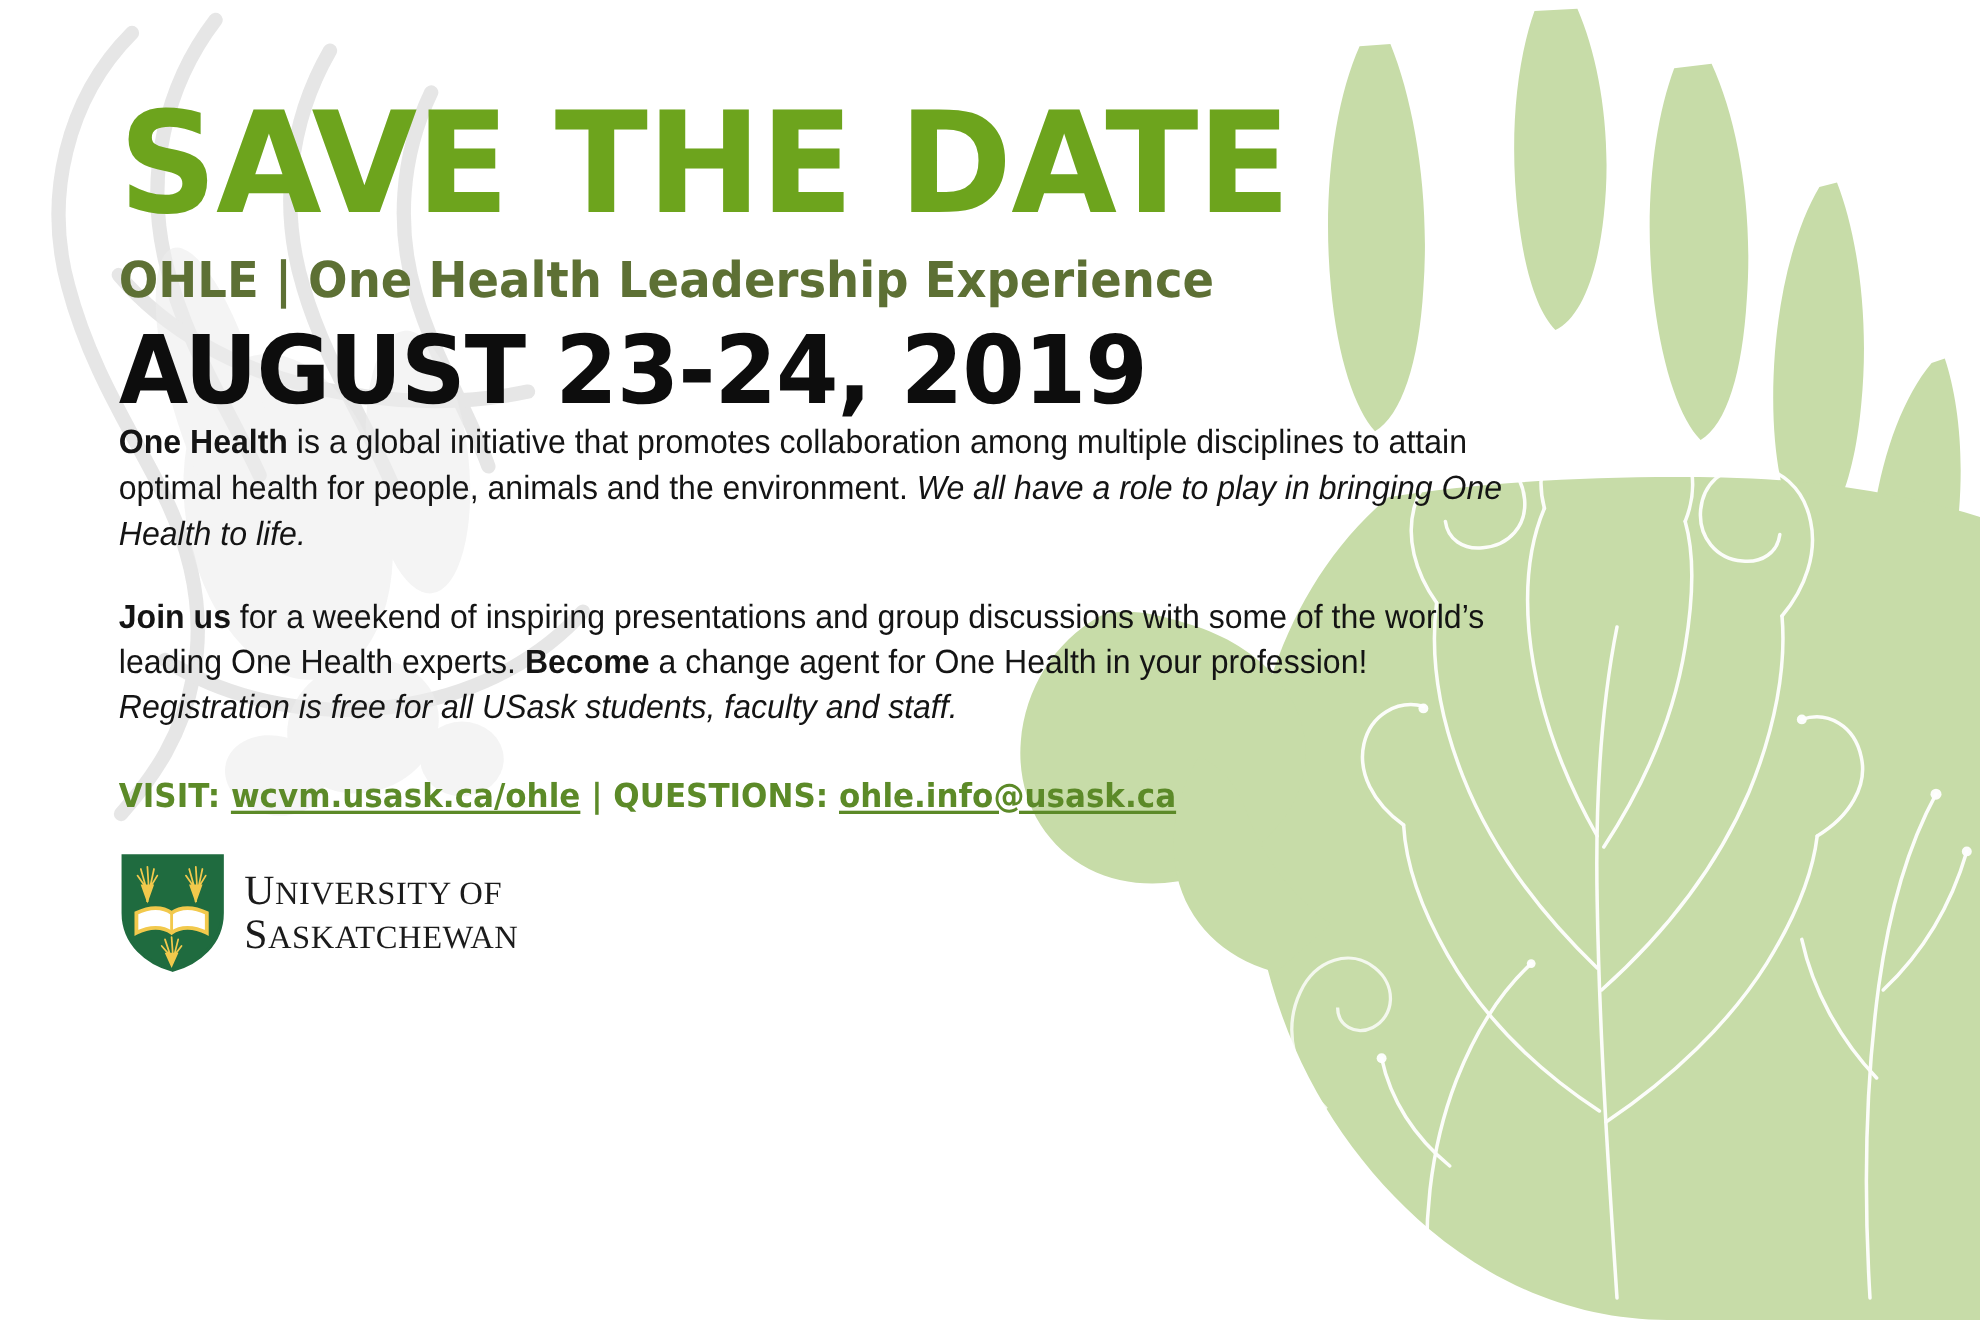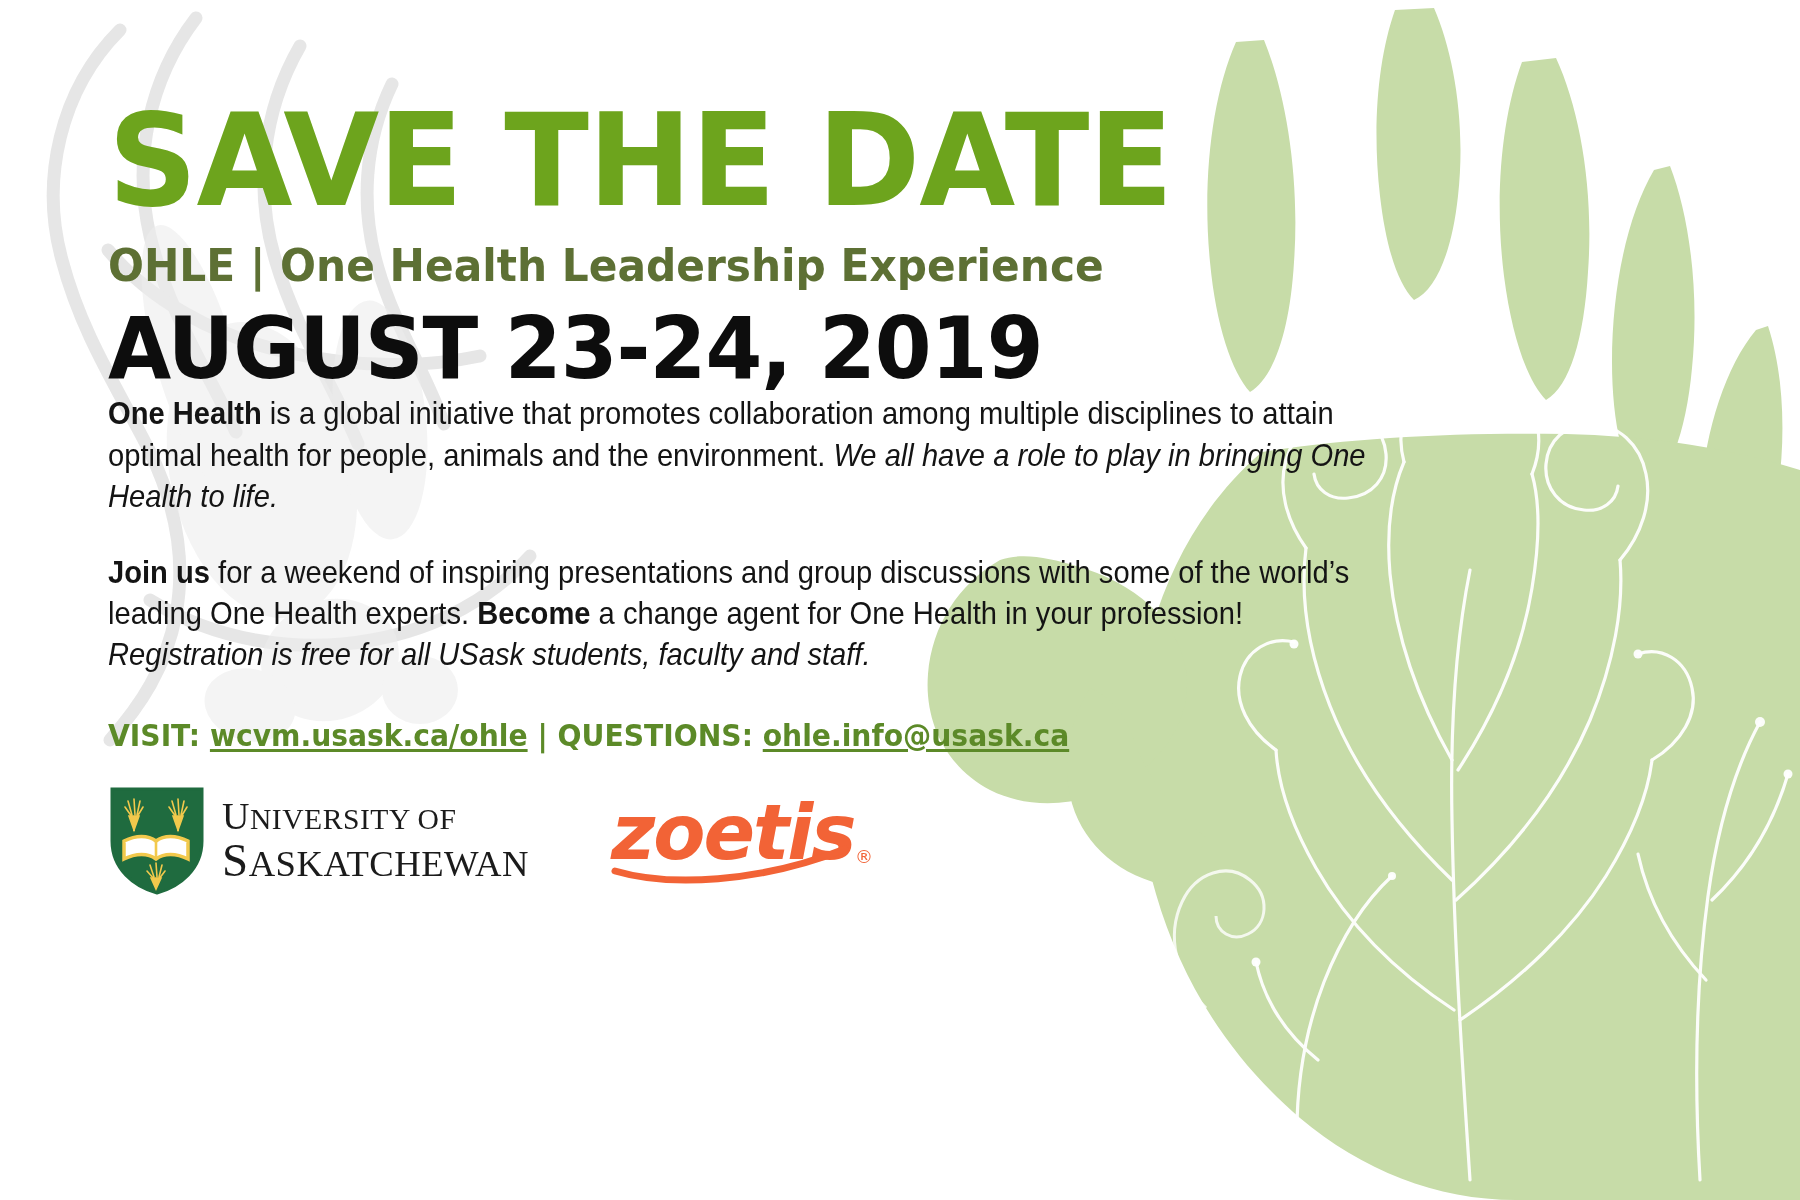--- a/index.html
+++ b/index.html
@@ -25,21 +25,21 @@
     position: absolute;
     inset: 0;
     pointer-events: none;
   }
   .bg-svg { position: absolute; top: 0; left: 0; width: 1800px; height: 1200px; }
 
   
   .content {
     position: absolute;
     left: 108px;
-    top: 97px;
+    top: 86px;
     width: 1320px;
     z-index: 5;
   }
 
   .title {
     font-family: "DejaVu Sans", sans-serif;
     font-weight: 700;
     font-size: 128px;
     line-height: 1.0;
     letter-spacing: -1px;
@@ -120,21 +120,21 @@
     line-height: 1.0;
   }
   .usask-wordmark .l1,
   .usask-wordmark .l2 {
     display: block;
     font-size: 40px;
     letter-spacing: 0.5px;
     white-space: nowrap;
   }
   .usask-wordmark .l1 { font-size: 38px; }
-  .usask-wordmark .l2 { font-size: 47px; margin-top: 2px; }
+  .usask-wordmark .l2 { font-size: 38px; margin-top: 2px; }
   .cap { font-size: 0.78em; }
 
   .zoetis-logo { position: relative; }
 </style>
 </head>
 <body>
 
 <div id="poster">
 
   <div class="bg-layer">
@@ -266,23 +266,16 @@
             <path d="M42 80 L46 92 M48 78 L49 92 M54 80 L51 92 M39 86 L46 94 M57 86 L51 94" fill="none" stroke-linecap="round"></path>
             <path d="M43 93 L48 104 L53 93 Z"></path>
           </g>
         </svg>
         <div class="usask-wordmark">
           <span class="l1"><span>U</span><span class="cap">NIVERSITY OF</span></span>
           <span class="l2"><span>S</span><span class="cap">ASKATCHEWAN</span></span>
         </div>
       </div>
 
-      <div class="zoetis-logo">
-        <svg width="300" height="104" viewBox="0 0 300 104" aria-hidden="true">
-          <text x="2" y="72" font-family="DejaVu Sans, sans-serif" font-style="italic" font-weight="700" font-size="76" fill="#f26336" letter-spacing="-2">zoetis</text>
-          <path d="M6 84 C 60 100, 150 96, 236 62" fill="none" stroke="#f26336" stroke-width="7" stroke-linecap="round"></path>
-          <text x="246" y="76" font-family="DejaVu Sans, sans-serif" font-size="18" fill="#f26336">®</text>
-        </svg>
-      </div>
 
     </div>
   </div>
 </div>
 
 </body></html>

